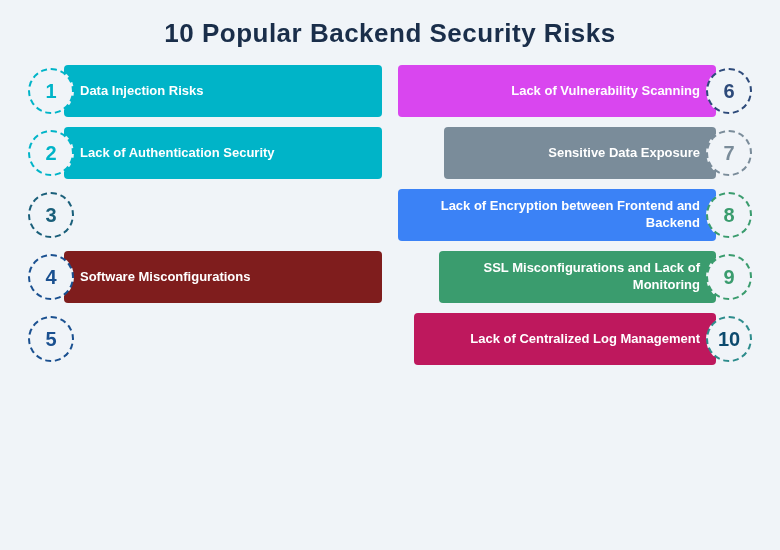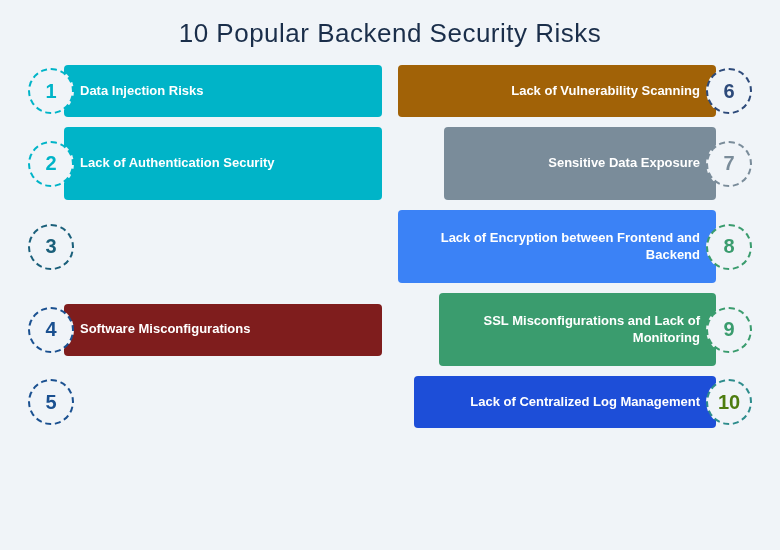--- a/index.html
+++ b/index.html
@@ -12,21 +12,21 @@
     }
     .container {
       width: 780px;
       height: 550px;
       background: #f0f4f8;
       padding: 18px 28px 12px 28px;
     }
     h1 {
       text-align: center;
       font-size: 26px;
-      font-weight: 400;
+      font-weight: 700;
       color: #1a2e4a;
       margin-bottom: 16px;
       letter-spacing: 0.5px;
     }
     .grid {
       display: grid;
       grid-template-columns: 1fr 1fr;
       gap: 10px 16px;
     }
     .item {
@@ -123,45 +123,45 @@
     
     .item-row5-left .badge {
       border-color: #1a5090;
       color: #1a5090;
     }
     .item-row5-left .label-bar {
       background: #1a5090;
     }
     .item-row5-right .badge {
       border-color: #2d8c8c;
-      color: #4d7c0f;
+      color: #0c4a6e;
     }
     .item-row5-right .label-bar {
-      background: #1d4ed8;
+      background: #be185d;
       margin-left: 16px;
     }
     
     .item-row2-right .badge {
       border-color: #7a8c9a;
       color: #7a8c9a;
     }
     .item-row2-right .label-bar {
       background: #7a8c9a;
       margin-left: 46px;
     }
     
     .item-row1-right .badge {
       border-color: #2d4a7a;
       color: #2d4a7a;
     }
     .item-row1-right .label-bar {
-      background: #a16207;
+      background: #d946ef;
     }
     .tall-bar {
-      height: 73px;
+      height: 52px;
     }
   </style>
 </head>
 <body>
 
 <div class="container">
   <h1>10 Popular Backend Security Risks</h1>
   <div class="grid">
 
     <div class="item item-left">

